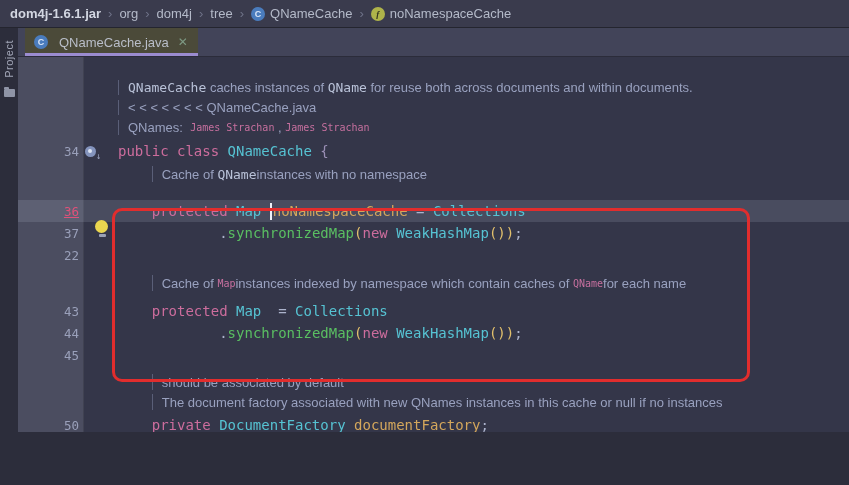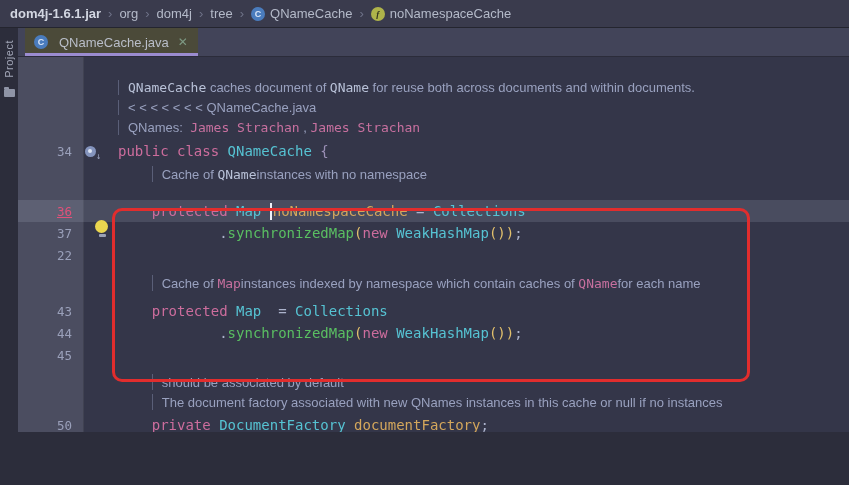--- a/index.html
+++ b/index.html
@@ -48,38 +48,38 @@
   .gutter-bg{position:absolute;left:0;top:0;width:66px;height:100%;background:var(--c-bg_gutter);
     border-right:1px solid rgba(0,0,0,.14);}
   .rows{position:absolute;left:0;top:0;right:0;}
   .sp{width:100%;}
   .row{display:flex;align-items:center;height:22px;font-family:"DejaVu Sans Mono","Liberation Mono",monospace;
     font-size:14px;white-space:pre;}
   .row.doc{height:20px;}
   .row.active{background:var(--c-caret_row);}
   .g{flex:0 0 66px;display:flex;align-items:center;justify-content:flex-end;gap:3px;padding-right:13px;
     font-size:12.5px;color:var(--c-lineno);}
-  .g .num{min-width:22px;text-align:left;margin-left:39px;}
+  .g .num{min-width:22px;text-align:right;margin-left:39px;}
   .row.active .g .num{color:var(--c-lineno_active);text-decoration:underline;}
   .g .gico{width:16px;height:14px;display:inline-flex;align-items:center;justify-content:center;position:relative;}
   .ovr{width:11px;height:11px;border-radius:50%;background:#8494bd;position:relative;}
   .ovr::before{content:"";position:absolute;left:3.5px;top:3.5px;width:4px;height:4px;border-radius:50%;background:#dde4f2;}
   .ovr::after{content:"↓";position:absolute;right:-6px;bottom:-4px;font-size:9px;color:#9aa2bd;}
   .c{flex:1;display:flex;align-items:center;padding-left:7px;min-width:0;}
   .t-kw{color:var(--c-kw);}
   .t-cls{color:var(--c-cls);}
   .t-field{color:var(--c-field);}
   .t-method{color:var(--c-method);}
   .t-paren{color:var(--c-paren);}
   .t-brace{color:var(--c-brace);}
   .t-plain{color:var(--c-plain);}
   .t-ind{color:transparent;}
   .t-doc{color:var(--c-doc);font-family:"Liberation Sans",sans-serif;font-size:13px;}
   .t-doccode{color:var(--c-doccode);font-size:13px;}
-  .t-doclink{color:var(--c-doclink);font-size:13px;}
+  .t-doclink{color:var(--c-doclink);font-size:10px;}
   .guide{display:inline-block;width:1px;align-self:stretch;background:#5a5f78;margin-right:9px;}
   .caret{display:inline-block;width:2px;height:17px;background:#eef1f8;margin-right:1px;}
 
   
   .red-box{position:absolute;left:94px;top:151px;width:638px;height:174px;border:3px solid var(--c-annotation_red);
     border-radius:10px;pointer-events:none;}
   .bulb{position:absolute;left:77px;top:163px;width:14px;height:17px;}
   .bulb .glass{width:13px;height:13px;border-radius:50%;background:#ead64f;}
   .bulb .base{width:7px;height:3px;background:#9aa0b5;margin:1px auto 0;border-radius:1px;}
   .watermark{position:absolute;left:755px;top:408px;font-family:"DejaVu Sans Mono","Liberation Mono",monospace;
@@ -130,21 +130,21 @@
           <span class="bc-ico class">C</span>
           <span>QNameCache.java</span>
           <span class="tab-close">✕</span>
         </div>
       </div>
 
       <div class="editor">
         <div class="gutter-bg"></div>
         <div class="rows" id="rows">
             <div class="sp" style="height: 20px;"></div>
-            <div class="row doc"><span class="g"><span class="num"></span><span class="gico"></span></span><span class="c"><span class="guide"></span><span class="t-doccode">QNameCache</span><span class="t-doc"> caches document of </span><span class="t-doccode">QName</span><span class="t-doc"> for reuse both across documents and within documents.</span></span></div>
+            <div class="row doc"><span class="g"><span class="num"></span><span class="gico"></span></span><span class="c"><span class="guide"></span><span class="t-doccode">QNameCache</span><span class="t-doc"> caches instances of </span><span class="t-doccode">QName</span><span class="t-doc"> for reuse both across documents and within documents.</span></span></div>
             <div class="row doc"><span class="g"><span class="num"></span><span class="gico"></span></span><span class="c"><span class="guide"></span><span class="t-doc">&lt; &lt; &lt; &lt; &lt; &lt; &lt; QNameCache.java</span></span></div>
             <div class="row doc"><span class="g"><span class="num"></span><span class="gico"></span></span><span class="c"><span class="guide"></span><span class="t-doc">QNames:  </span><span class="t-doclink">James Strachan</span><span class="t-doc"> , </span><span class="t-doclink">James Strachan</span></span></div>
             <div class="sp" style="height: 3px;"></div>
             <div class="row code"><span class="g"><span class="num">34</span><span class="gico"><span class="ovr"></span></span></span><span class="c"><span class="t-kw">public class </span><span class="t-cls">QNameCache</span><span class="t-plain"> </span><span class="t-brace">{</span></span></div>
             <div class="sp" style="height: 2px;"></div>
             <div class="row doc"><span class="g"><span class="num"></span><span class="gico"></span></span><span class="c"><span class="t-ind">    </span><span class="guide"></span><span class="t-doc">Cache of </span><span class="t-doccode">QName</span><span class="t-doc">instances with no namespace</span></span></div>
             <div class="sp" style="height: 16px;"></div>
             <div class="row code active"><span class="g"><span class="num">36</span><span class="gico"></span></span><span class="c"><span class="t-ind">    </span><span class="t-kw">protected </span><span class="t-cls">Map</span><span class="t-plain"> </span><span class="caret"></span><span class="t-field">noNamespaceCache</span><span class="t-plain"> = </span><span class="t-cls">Collections</span></span></div>
             <div class="row code"><span class="g"><span class="num">37</span><span class="gico"></span></span><span class="c"><span class="t-ind">            </span><span class="t-plain">.</span><span class="t-method">synchronizedMap</span><span class="t-paren">(</span><span class="t-kw">new </span><span class="t-cls">WeakHashMap</span><span class="t-paren">())</span><span class="t-plain">;</span></span></div>
             <div class="row code"><span class="g"><span class="num">22</span><span class="gico"></span></span><span class="c"></span></div>

